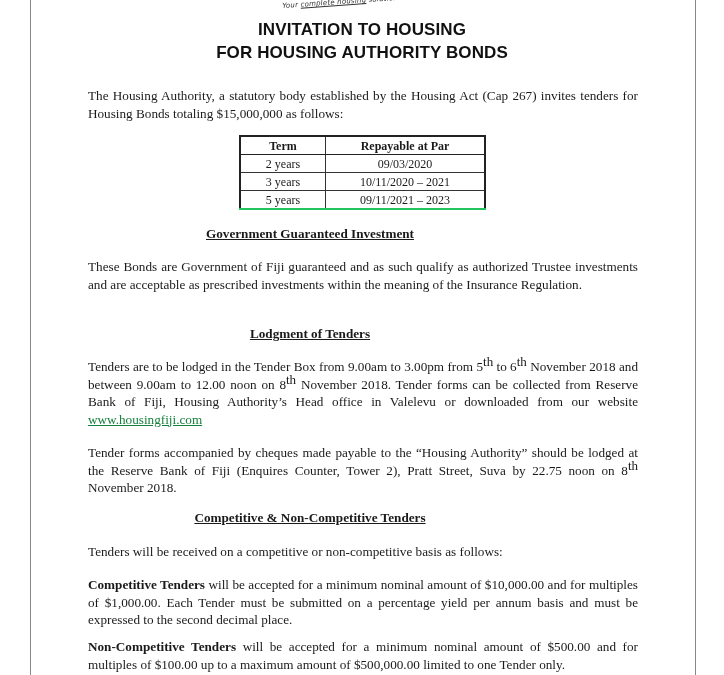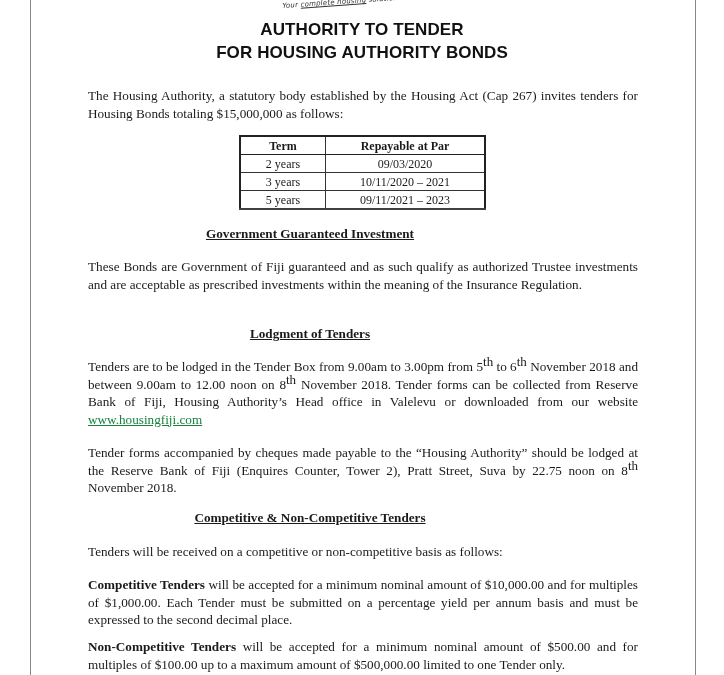--- a/index.html
+++ b/index.html
@@ -106,37 +106,37 @@
       height: 17px;
       line-height: 16px;
       font-weight: normal;
     }
     table.bonds th {
       font-weight: bold;
       border-top: 2px solid #222;
       border-bottom: 1.5px solid #222;
     }
     table.bonds .c1 { width: 84px; }
-    table.bonds tr:last-child td { border-bottom: 2px solid #404040; }
+    table.bonds tr:last-child td { border-bottom: 2px solid #22c55e; }
     table.bonds tr > :first-child { border-left: 2px solid #222; }
     table.bonds tr > :last-child { border-right: 2px solid #222; }
   </style>
 </head>
 <body>
 
 <div class="page-border-left"></div>
 <div class="page-border-right"></div>
 
 <div class="tagline">
   <span>Your</span>
   <span class="u">complete housing</span>
   <span>solution</span>
 </div>
 
-<div class="title l1">AUTHORITY TO TENDER</div>
+<div class="title l1">INVITATION TO HOUSING</div>
 <div class="title l2">FOR HOUSING AUTHORITY BONDS</div>
 
 <div class="para" style="top:87px;">The Housing Authority, a statutory body established by the Housing Act (Cap 267) invites tenders for Housing Bonds totaling $15,000,000 as follows:</div>
 
 <table class="bonds">
   <thead>
     <tr>
       <th class="c1">Term</th>
       <th>Repayable at Par</th>
     </tr>

